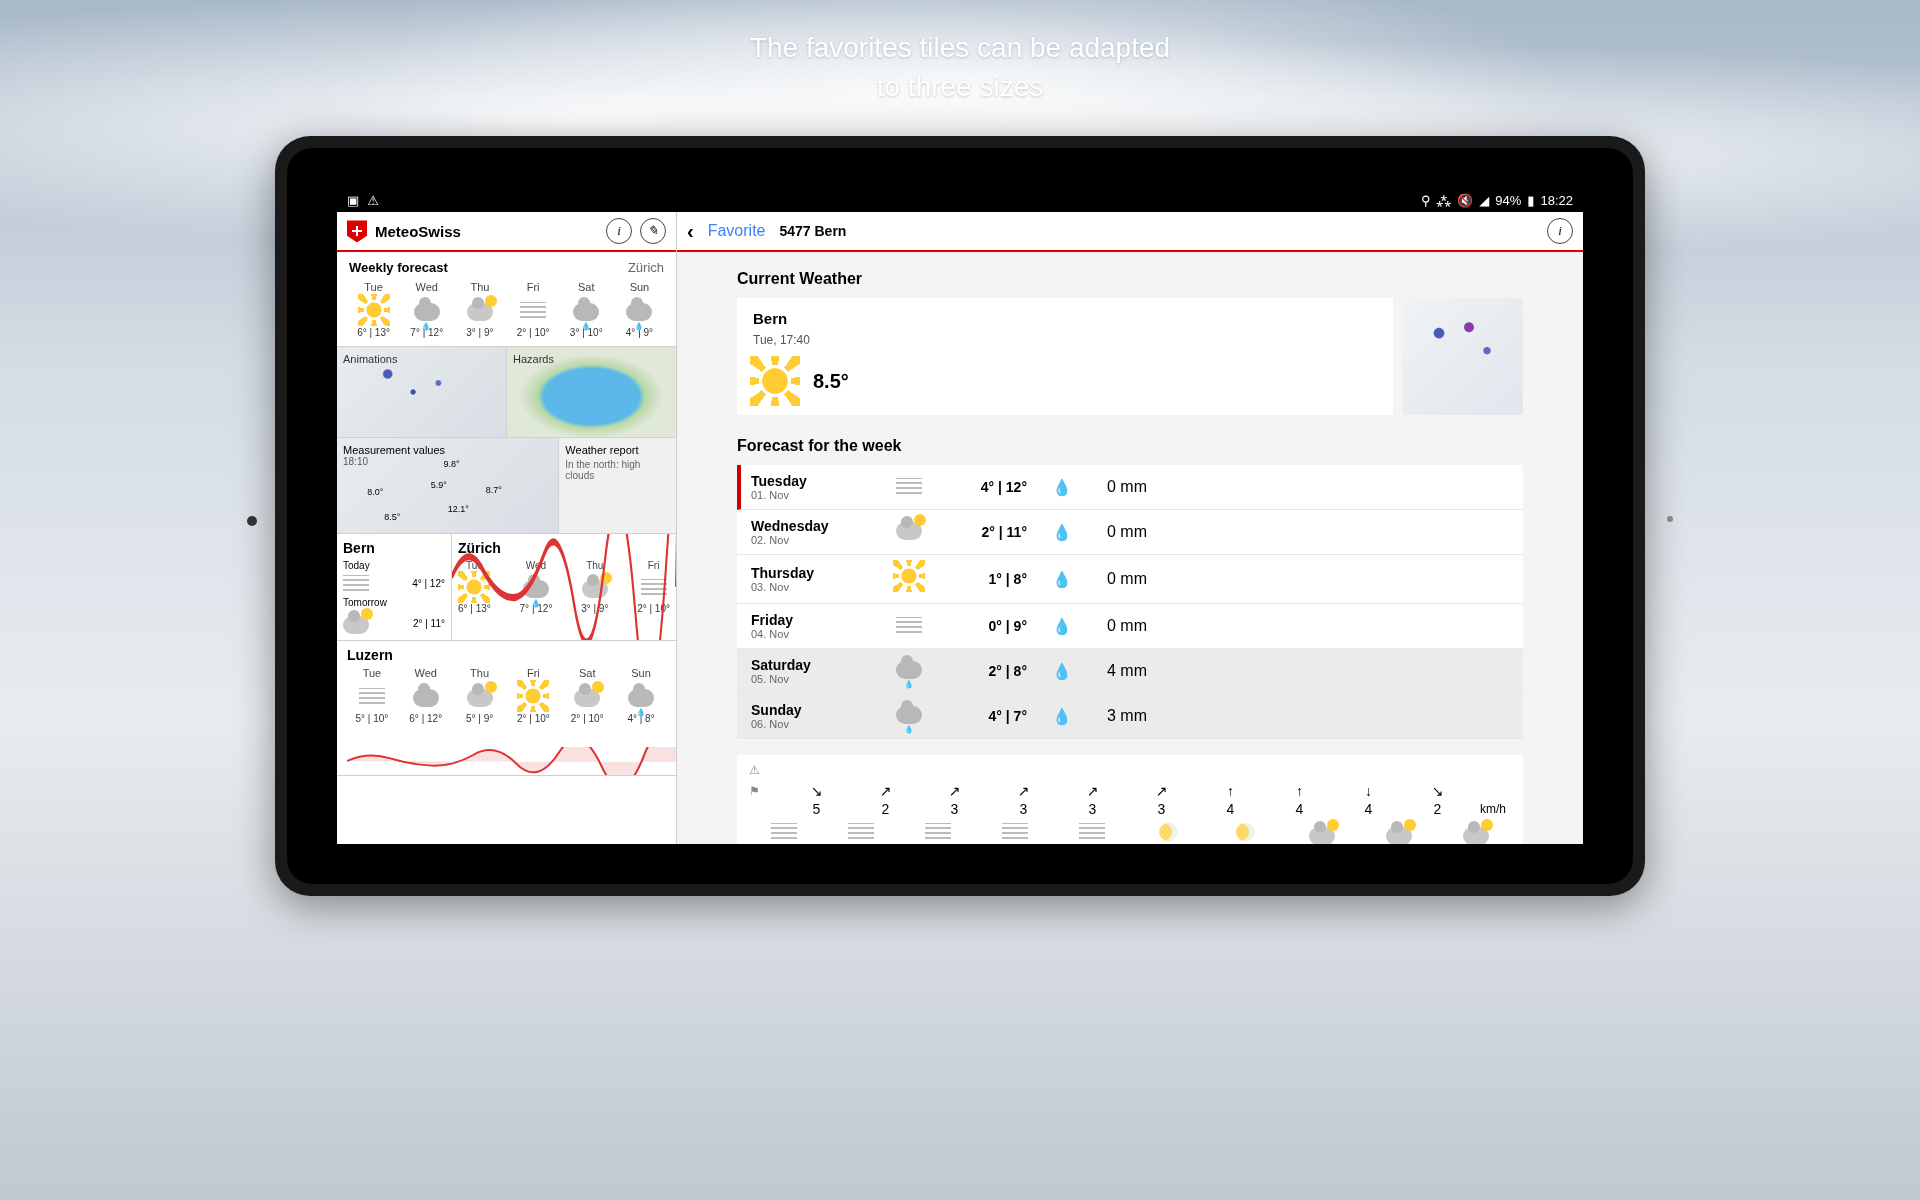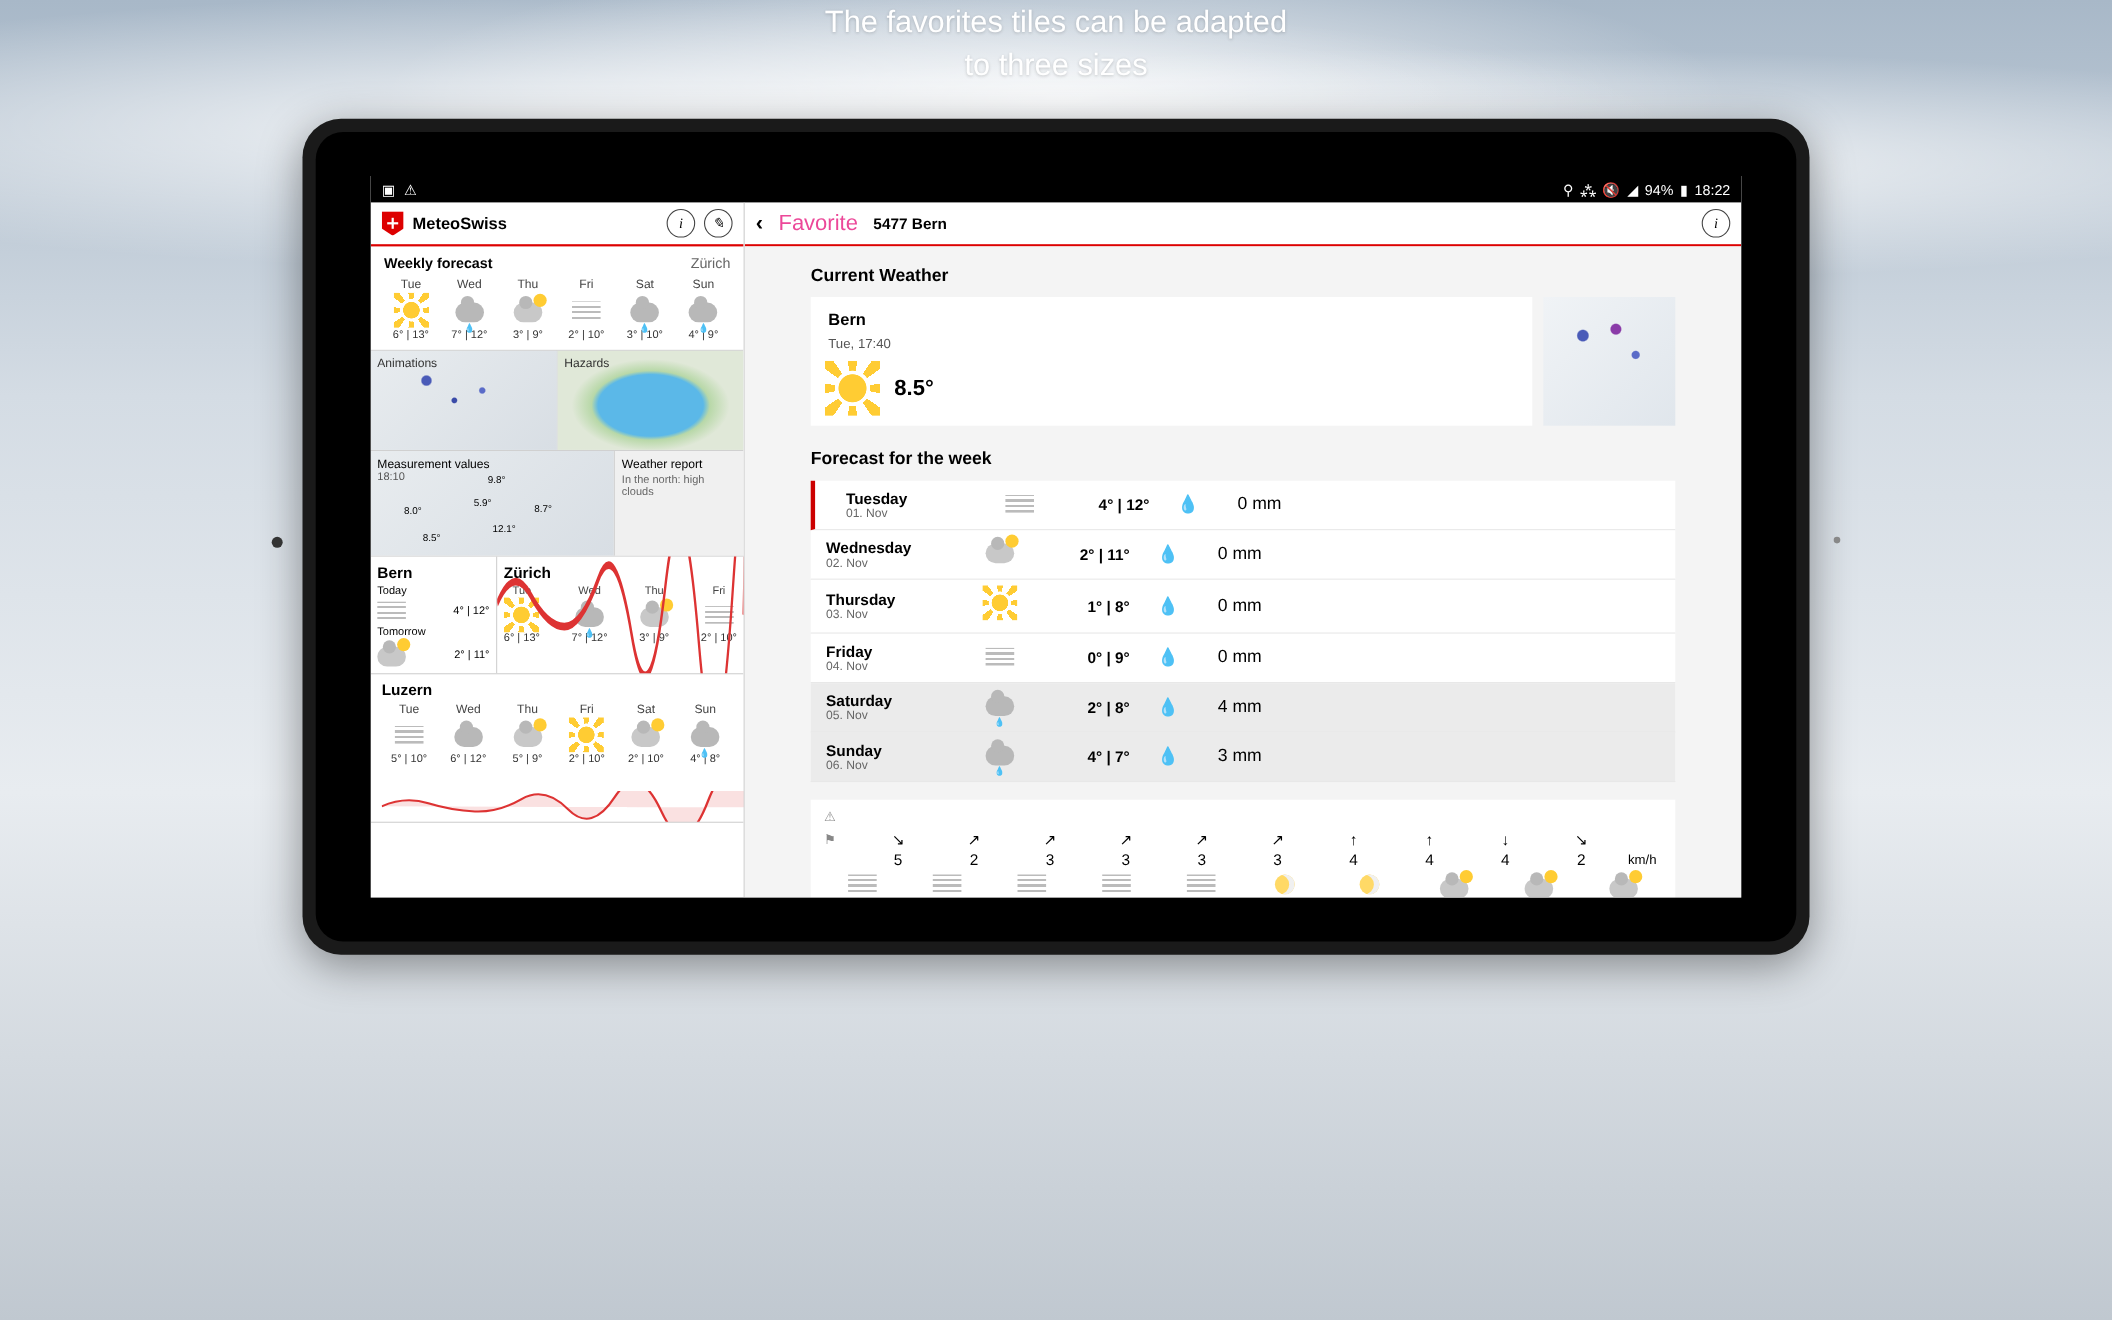--- a/index.html
+++ b/index.html
@@ -1,18 +1,18 @@
 <!DOCTYPE html>
 <html><head>
 <meta charset="utf-8">
 <style>
 *{margin:0;padding:0;box-sizing:border-box;font-family:Arial,Helvetica,sans-serif}
 body{background:linear-gradient(180deg,#a8b8c8 0%,#d4dce4 30%,#e8ecf0 60%,#c0c8d0 100%);min-height:1200px;display:flex;flex-direction:column;align-items:center;position:relative}
 .clouds{position:absolute;top:0;left:0;right:0;height:300px;background:radial-gradient(ellipse at 30% 40%,rgba(255,255,255,0.9) 0%,transparent 50%),radial-gradient(ellipse at 70% 50%,rgba(255,255,255,0.85) 0%,transparent 50%),radial-gradient(ellipse at 50% 30%,rgba(255,255,255,0.8) 0%,transparent 45%)}
-.caption{color:#fff;font-size:28px;font-weight:400;text-align:center;line-height:1.4;position:relative;z-index:2;text-shadow:0 1px 3px rgba(0,0,0,0.2)}
+.caption{color:#fff;font-size:28px;font-weight:400;text-align:center;margin-top:28px;line-height:1.4;position:relative;z-index:2;text-shadow:0 1px 3px rgba(0,0,0,0.2)}
 .tablet{margin-top:30px;width:1370px;height:760px;background:#1a1a1a;border-radius:35px;padding:12px;position:relative;z-index:2;box-shadow:0 10px 40px rgba(0,0,0,0.4)}
 .tablet-inner{background:#000;border-radius:25px;width:100%;height:100%;padding:40px 50px;position:relative}
 .camera{position:absolute;left:-28px;top:50%;width:10px;height:10px;background:#333;border-radius:50%}
 .power{position:absolute;right:-28px;top:50%;width:6px;height:6px;background:#888;border-radius:50%}
 .screen{background:#fff;width:100%;height:100%;display:flex;flex-direction:column;overflow:hidden}
 .status-bar{background:#000;color:#fff;height:24px;display:flex;align-items:center;justify-content:space-between;padding:0 10px;font-size:13px}
 .status-left{display:flex;gap:8px;align-items:center}
 .status-right{display:flex;gap:6px;align-items:center}
 .app-content{flex:1;display:flex;overflow:hidden}
 .left-panel{width:340px;border-right:1px solid #ccc;display:flex;flex-direction:column;overflow:hidden}
@@ -56,35 +56,35 @@
 .city-med{flex:1;padding:6px;position:relative}
 .city-med .cn{font-weight:bold;font-size:14px}
 .cm-days{display:flex;justify-content:space-between;margin-top:4px}
 .cm-day{display:flex;flex-direction:column;align-items:center;gap:3px;font-size:10px}
 .sparkline{position:absolute;bottom:0;left:0;right:0;height:30px}
 .city-lg{padding:6px 10px;border-bottom:1px solid #d0d0d0;position:relative}
 .city-lg .cn{font-weight:bold;font-size:14px}
 .right-panel{flex:1;display:flex;flex-direction:column;overflow:hidden}
 .right-header{height:40px;display:flex;align-items:center;padding:0 10px;border-bottom:2px solid #d00;gap:14px}
 .back-btn{font-size:20px;cursor:pointer;font-weight:bold}
-.fav-label{font-size:20px;color:#ec4899}
+.fav-label{font-size:16px;color:#3b82f6}
 .fav-loc{font-weight:bold;font-size:14px}
 .right-header .spacer{flex:1}
 .right-content{flex:1;padding:18px 60px;overflow:hidden;background:#f4f4f4}
 .section-title{font-weight:bold;font-size:16px;margin-bottom:10px}
 .current-row{display:flex;gap:10px;margin-bottom:22px}
 .current-card{background:#fff;flex:1;padding:12px 16px;display:flex;flex-direction:column;gap:6px}
 .cur-loc{font-weight:bold;font-size:15px}
 .cur-time{font-size:12px;color:#555}
 .cur-temp-row{display:flex;align-items:center;gap:16px;margin-top:6px}
 .cur-temp{font-weight:bold;font-size:20px}
 .map-card{width:120px;background:radial-gradient(circle at 30% 30%,#4a5bb8 4%,transparent 5%),radial-gradient(circle at 55% 25%,#8a3ba8 4%,transparent 5%),radial-gradient(circle at 70% 45%,#5a6bc8 3%,transparent 4%),linear-gradient(135deg,#f0f3f6,#e0e6ec)}
 .forecast-list{background:#fff}
 .fc-row{display:flex;align-items:center;padding:8px 14px;border-bottom:1px solid #e8e8e8;gap:20px}
-.fc-row.sel{border-left:4px solid #c00;padding-left:28px}
+.fc-row.sel{border-left:4px solid #c00;padding-left:10px}
 .fc-row.weekend{background:#ebebeb}
 .fc-daycol{width:120px}
 .fc-day{font-weight:bold;font-size:14px}
 .fc-date{font-size:11px;color:#666}
 .fc-icon{width:36px;text-align:center;font-size:22px}
 .fc-temp{width:80px;font-weight:bold;font-size:14px;text-align:right}
 .fc-precip-icon{width:30px;text-align:center}
 .fc-precip{width:50px;text-align:right;font-size:16px}
 .detail-section{margin-top:16px;background:#fff;padding:8px 12px}
 .wind-row{display:flex;align-items:center;gap:6px;font-size:12px;margin-bottom:6px}

